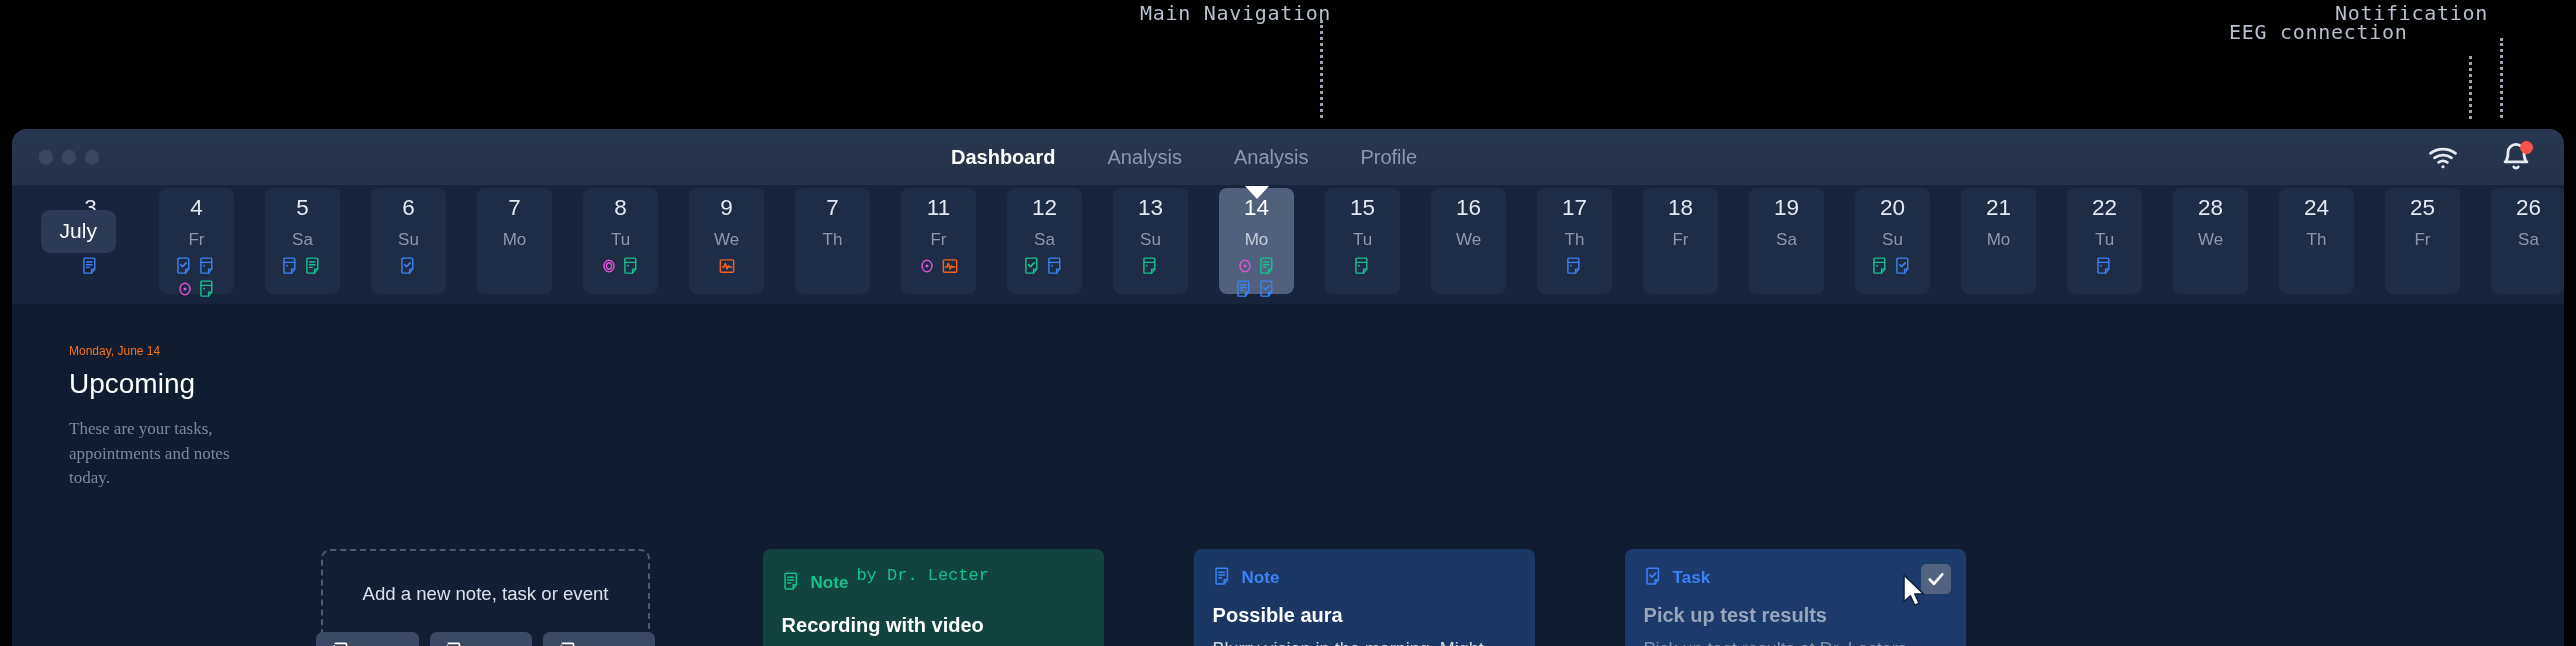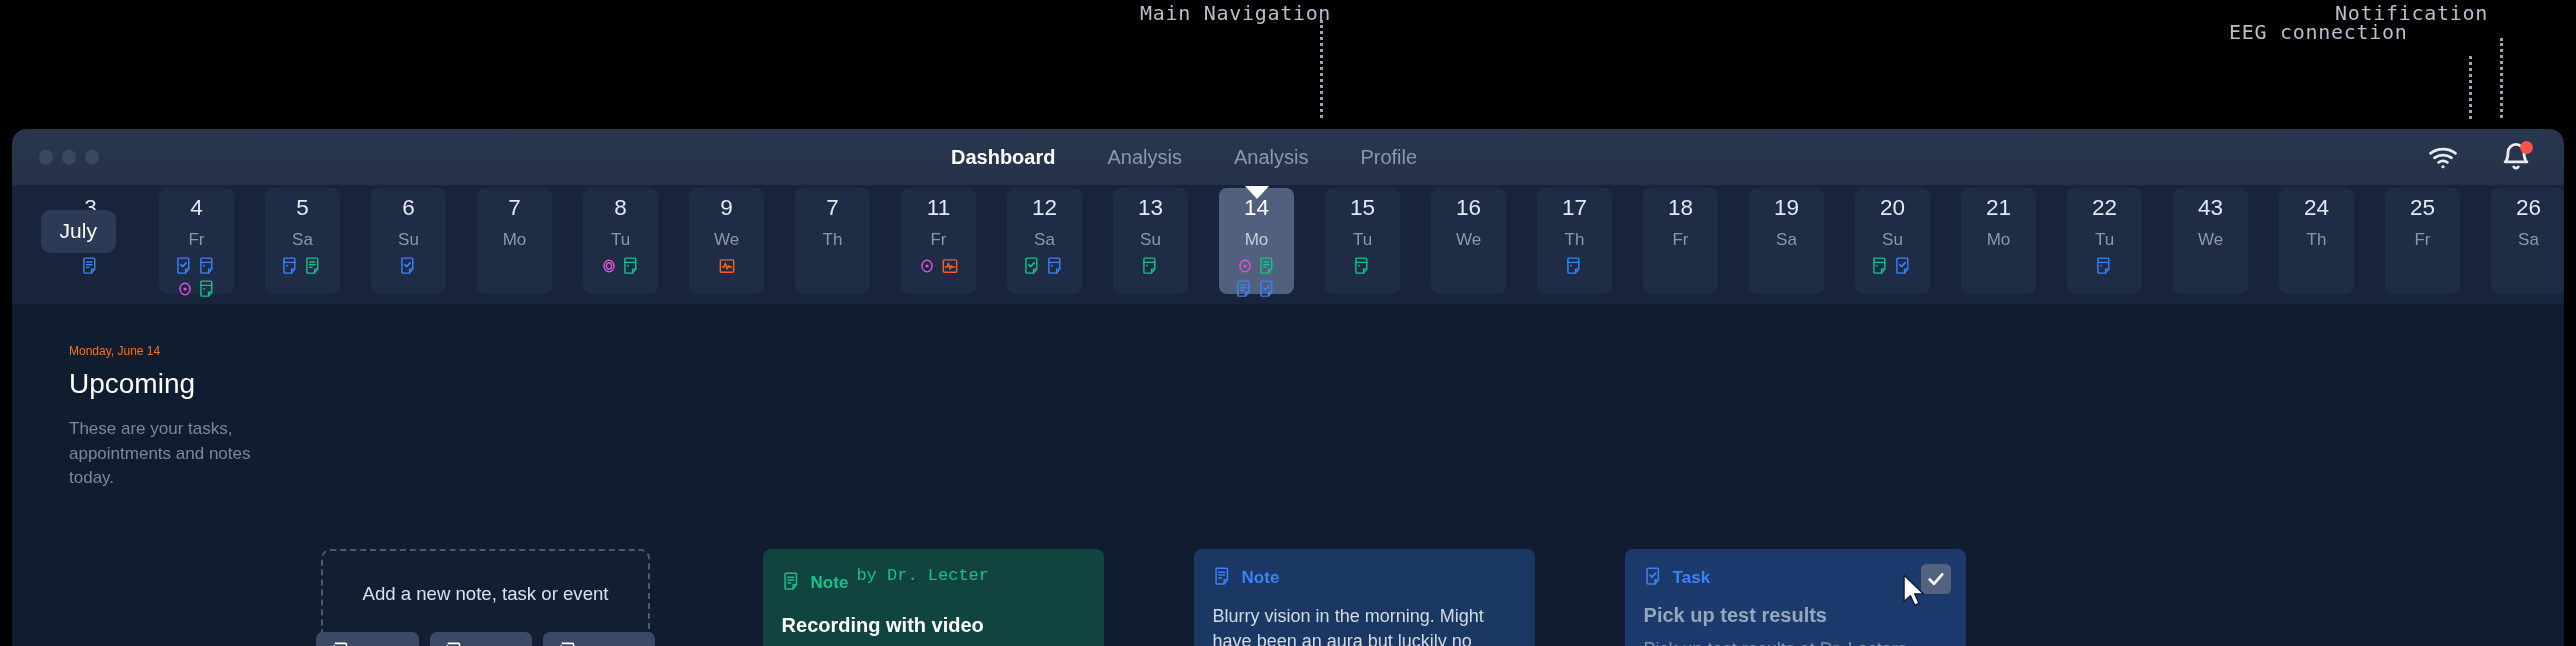--- a/index.html
+++ b/index.html
@@ -208,20 +208,21 @@
     font-size: 28px;
     color: #ffffff;
     margin-top: 13.3px;
     line-height: 1;
   }
   #upcoming .desc {
     font-size: 17px;
     color: #7d8799;
     margin-top: 18.6px;
     line-height: 1.45;
+    font-family: Liberation Serif, serif;
   }
 
   #add-box {
     position: absolute;
     left: 309px;
     top: 420px;
     width: 329px;
     height: 160px;
     border: 2px dashed #4a5a76;
     border-radius: 9.3px;
@@ -647,21 +648,21 @@
                 <svg width="20" height="20" viewBox="0 0 24 24" fill="none" stroke="#3b82f6" stroke-width="1.7" stroke-linecap="round" stroke-linejoin="round">
                   <path d="M4.5 2.5h11a1 1 0 0 1 1 1v12.2l-4 4.8H4.5a1 1 0 0 1-1-1V3.5a1 1 0 0 1 1-1z"></path>
                 <path d="M16.3 15.8h-3.6v4.6"></path>
                   <path d="M3.6 7.6h12.9"></path>
                   <circle cx="7.2" cy="11.6" r="1.1" fill="#3b82f6" stroke="none"></circle>
                 </svg>
               </span>
             </div>
           </div>
           <div class="day-cell has-bg">
-            <div class="day-num">43</div>
+            <div class="day-num">28</div>
             <div class="day-dow">We</div>
           </div>
           <div class="day-cell has-bg">
             <div class="day-num">24</div>
             <div class="day-dow">Th</div>
           </div>
           <div class="day-cell has-bg">
             <div class="day-num">25</div>
             <div class="day-dow">Fr</div>
           </div>
@@ -741,20 +742,21 @@
           <div class="card-kind">
             <span><svg width="21" height="21" viewBox="0 0 24 24" fill="none" stroke="#3b82f6" stroke-width="1.7" stroke-linecap="round" stroke-linejoin="round">
                 <path d="M4.5 2.5h11a1 1 0 0 1 1 1v12.2l-4 4.8H4.5a1 1 0 0 1-1-1V3.5a1 1 0 0 1 1-1z"></path>
                 <path d="M16.3 15.8h-3.6v4.6"></path>
                 <path d="M6.6 7.2h6.6"></path>
                 <path d="M6.6 10.4h6.6"></path>
                 <path d="M6.6 13.6h3.3"></path>
               </svg></span>
             <span class="kind-label kind-blue">Note</span>
           </div>
+          <div class="card-title">Possible aura</div>
           <div class="card-body">Blurry vision in the morning. Might have been an aura but luckily no seizure followed.</div>
         </div>
         <div class="card card-task-blue">
           <div class="card-kind">
             <span><svg width="21" height="21" viewBox="0 0 24 24" fill="none" stroke="#3b82f6" stroke-width="1.7" stroke-linecap="round" stroke-linejoin="round">
                 <path d="M4.5 2.5h11a1 1 0 0 1 1 1v12.2l-4 4.8H4.5a1 1 0 0 1-1-1V3.5a1 1 0 0 1 1-1z"></path>
                 <path d="M16.3 15.8h-3.6v4.6"></path>
                 <path d="M6.9 10.5l2.2 2.3 4.3-4.6" stroke-width="2"></path>
               </svg></span>
             <span class="kind-label kind-blue">Task</span>

